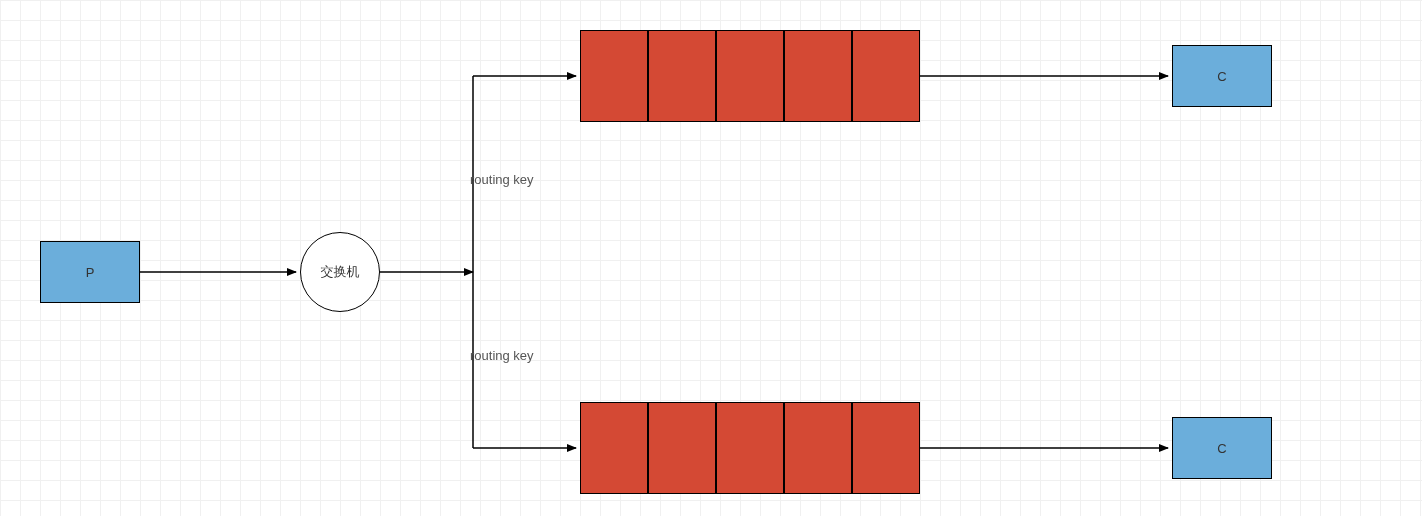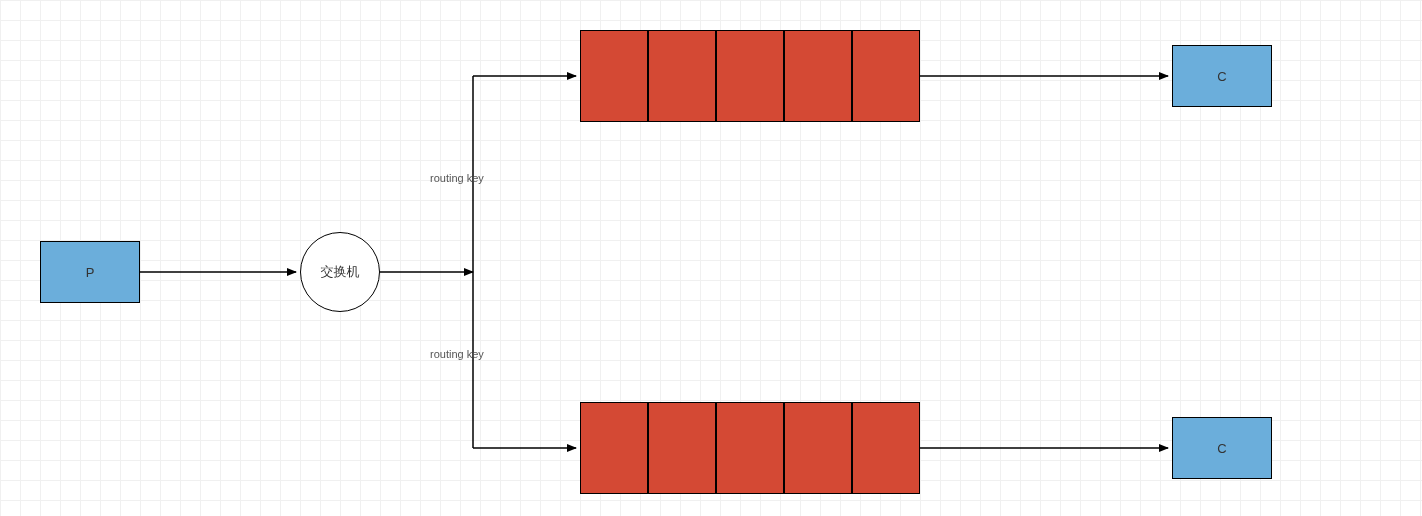--- a/index.html
+++ b/index.html
@@ -45,22 +45,23 @@
   .queue .slot {
     width: 68px;
     height: 92px;
     background: #d44934;
     border: 1px solid #000;
     box-sizing: border-box;
   }
   .label {
     position: absolute;
     color: #555;
-    font-size: 11px;
+    font-size: 13px;
     white-space: nowrap;
+    margin-left: 40px;
   }
   svg.arrows {
     position: absolute;
     top: 0; left: 0;
     width: 1422px;
     height: 516px;
     pointer-events: none;
   }
   .arrowline {
     stroke: #000;

